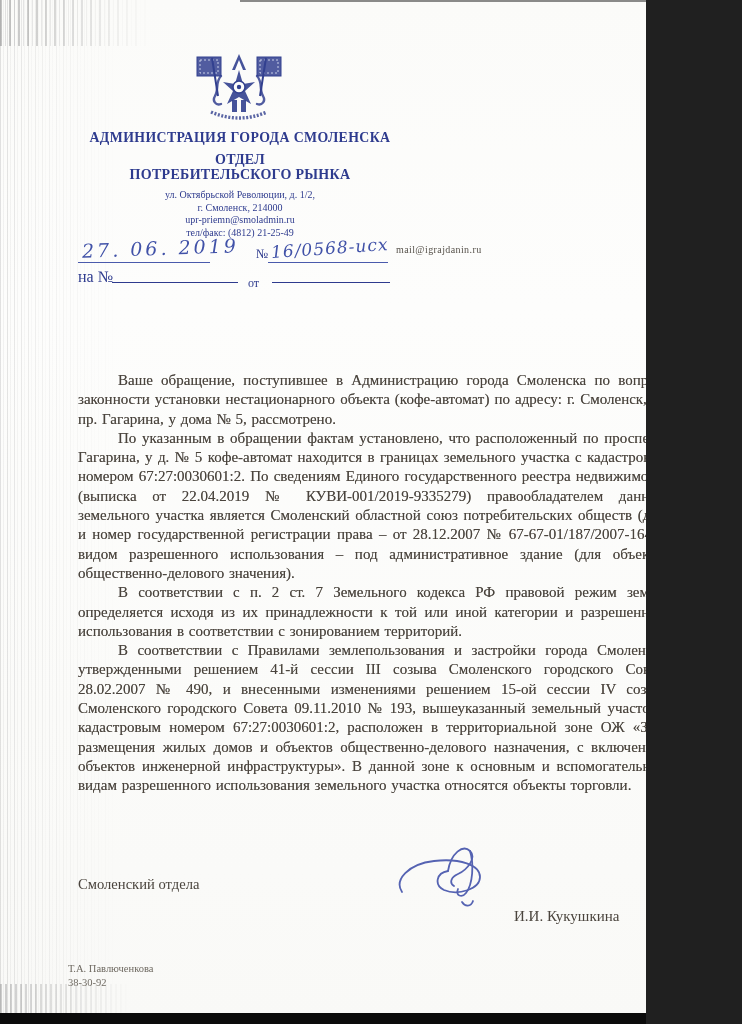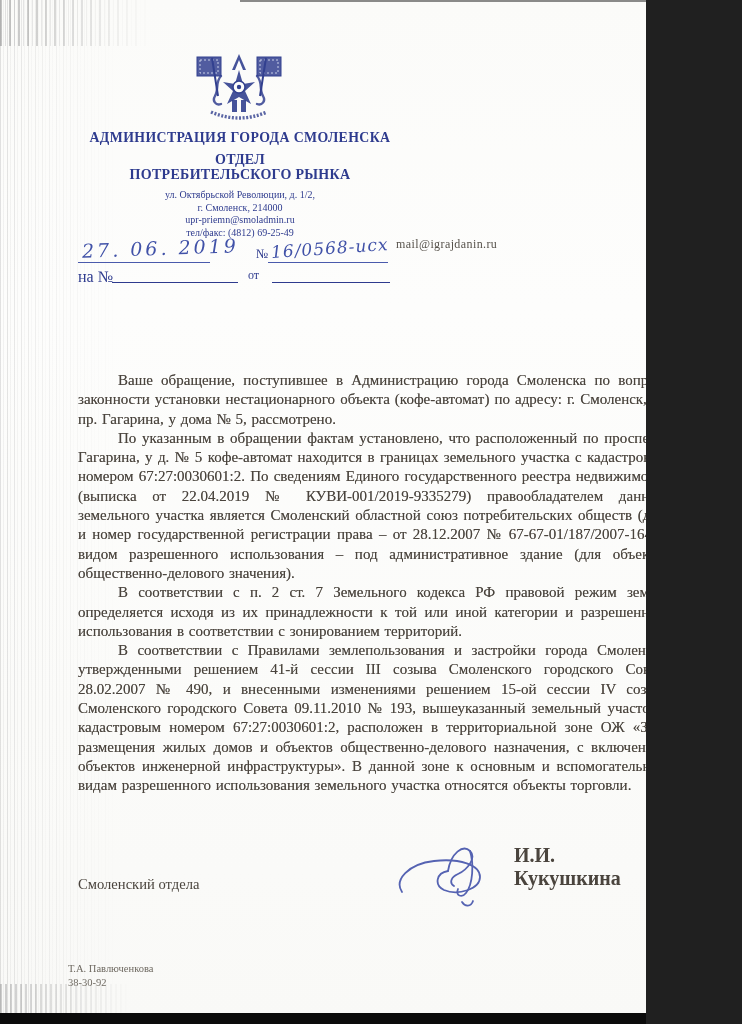--- a/index.html
+++ b/index.html
@@ -37,37 +37,37 @@
   .org-name{font-size:13.8px;font-weight:bold;letter-spacing:.4px;margin:0 0 7px 0;}
   .dept{font-size:14px;font-weight:bold;letter-spacing:.3px;margin:0;line-height:14.5px;}
   .addr{font-size:10px;line-height:12.5px;margin-top:7px;}
   
   .hand{font-family:"DejaVu Serif", serif;font-style:italic;color:#4152a8;}
   .date-hand{position:absolute;left:82px;top:237px;font-size:19px;letter-spacing:3px;transform:rotate(-2deg);}
   .date-line{position:absolute;left:78px;top:240px;width:132px;height:22px;border-bottom:1.5px solid #4a5aac;}
   .num-sign{position:absolute;left:256px;top:246px;font-size:13px;color:#2e3b8e;}
   .num-hand{position:absolute;left:271px;top:238px;font-size:17px;letter-spacing:1px;transform:rotate(-4deg);}
   .num-line{position:absolute;left:268px;top:240px;width:120px;height:22px;border-bottom:1.5px solid #4a5aac;}
-  .email{position:absolute;left:396px;top:237px;font-size:12px;color:#57524b;letter-spacing:.4px;}
+  .email{position:absolute;left:396px;top:244px;font-size:10px;color:#57524b;letter-spacing:.4px;}
   .reply-prefix{position:absolute;left:78px;top:268px;font-size:16px;color:#2e3b8e;}
   .reply-line1{position:absolute;left:112px;top:262px;width:126px;height:20px;border-bottom:1px solid #2e3b8e;}
-  .reply-from{position:absolute;left:248px;top:268px;font-size:12px;color:#2e3b8e;text-align:right;}
+  .reply-from{position:absolute;left:248px;top:276px;font-size:12px;color:#2e3b8e;text-align:right;}
   .reply-line2{position:absolute;left:272px;top:262px;width:118px;height:20px;border-bottom:1px solid #2e3b8e;}
   
   .body-text{
     position:absolute;left:78px;top:371px;width:592px;
     font-size:15px;line-height:19.3px;color:#4a443d;
     text-align:justify;text-align-last:left;word-spacing:1px;
     text-shadow:0 0 .4px rgba(74,68,61,.6);
   }
   .body-text p{margin:0;text-indent:40px;}
   
   .position-title{position:absolute;left:78px;top:876px;font-size:14.6px;color:#4a443d;}
   .signature-svg{position:absolute;left:392px;top:840px;}
-  .signer-name{position:absolute;left:514px;top:844px;font-size:20px;color:#4a443d;font-weight:bold;}
+  .signer-name{position:absolute;left:514px;top:908px;font-size:15px;color:#4a443d;}
   
   .footer{position:absolute;left:68px;top:962px;font-size:10.5px;line-height:13.5px;color:#6f6a62;}
 </style>
 </head>
 <body>
 
 <div class="page">
 
   <div class="streaks-left"></div>
   <div class="smudge-tl"></div>
@@ -105,21 +105,21 @@
         <path d="M26 58 Q54 70 82 58" fill="none" stroke-width="3.4" stroke-dasharray="2 1.6" opacity=".8"></path>
       </g>
     </svg>
     <div class="org-name">АДМИНИСТРАЦИЯ ГОРОДА СМОЛЕНСКА</div>
     <div class="dept">ОТДЕЛ</div>
     <div class="dept">ПОТРЕБИТЕЛЬСКОГО РЫНКА</div>
     <div class="addr">
       <div>ул. Октябрьской Революции, д. 1/2,</div>
       <div>г. Смоленск, 214000</div>
       <div>upr-priemn@smoladmin.ru</div>
-      <div>тел/факс: (4812) 69-25-49</div>
+      <div>тел/факс: (4812) 21-25-49</div>
     </div>
   </div>
 
   <div class="date-line"></div>
   <div class="hand date-hand">27. 06. 2019</div>
   <div class="num-sign">№</div>
   <div class="num-line"></div>
   <div class="hand num-hand">16/0568-исх</div>
   <div class="email">mail@igrajdanin.ru</div>
   <div class="reply-prefix">на №</div>

